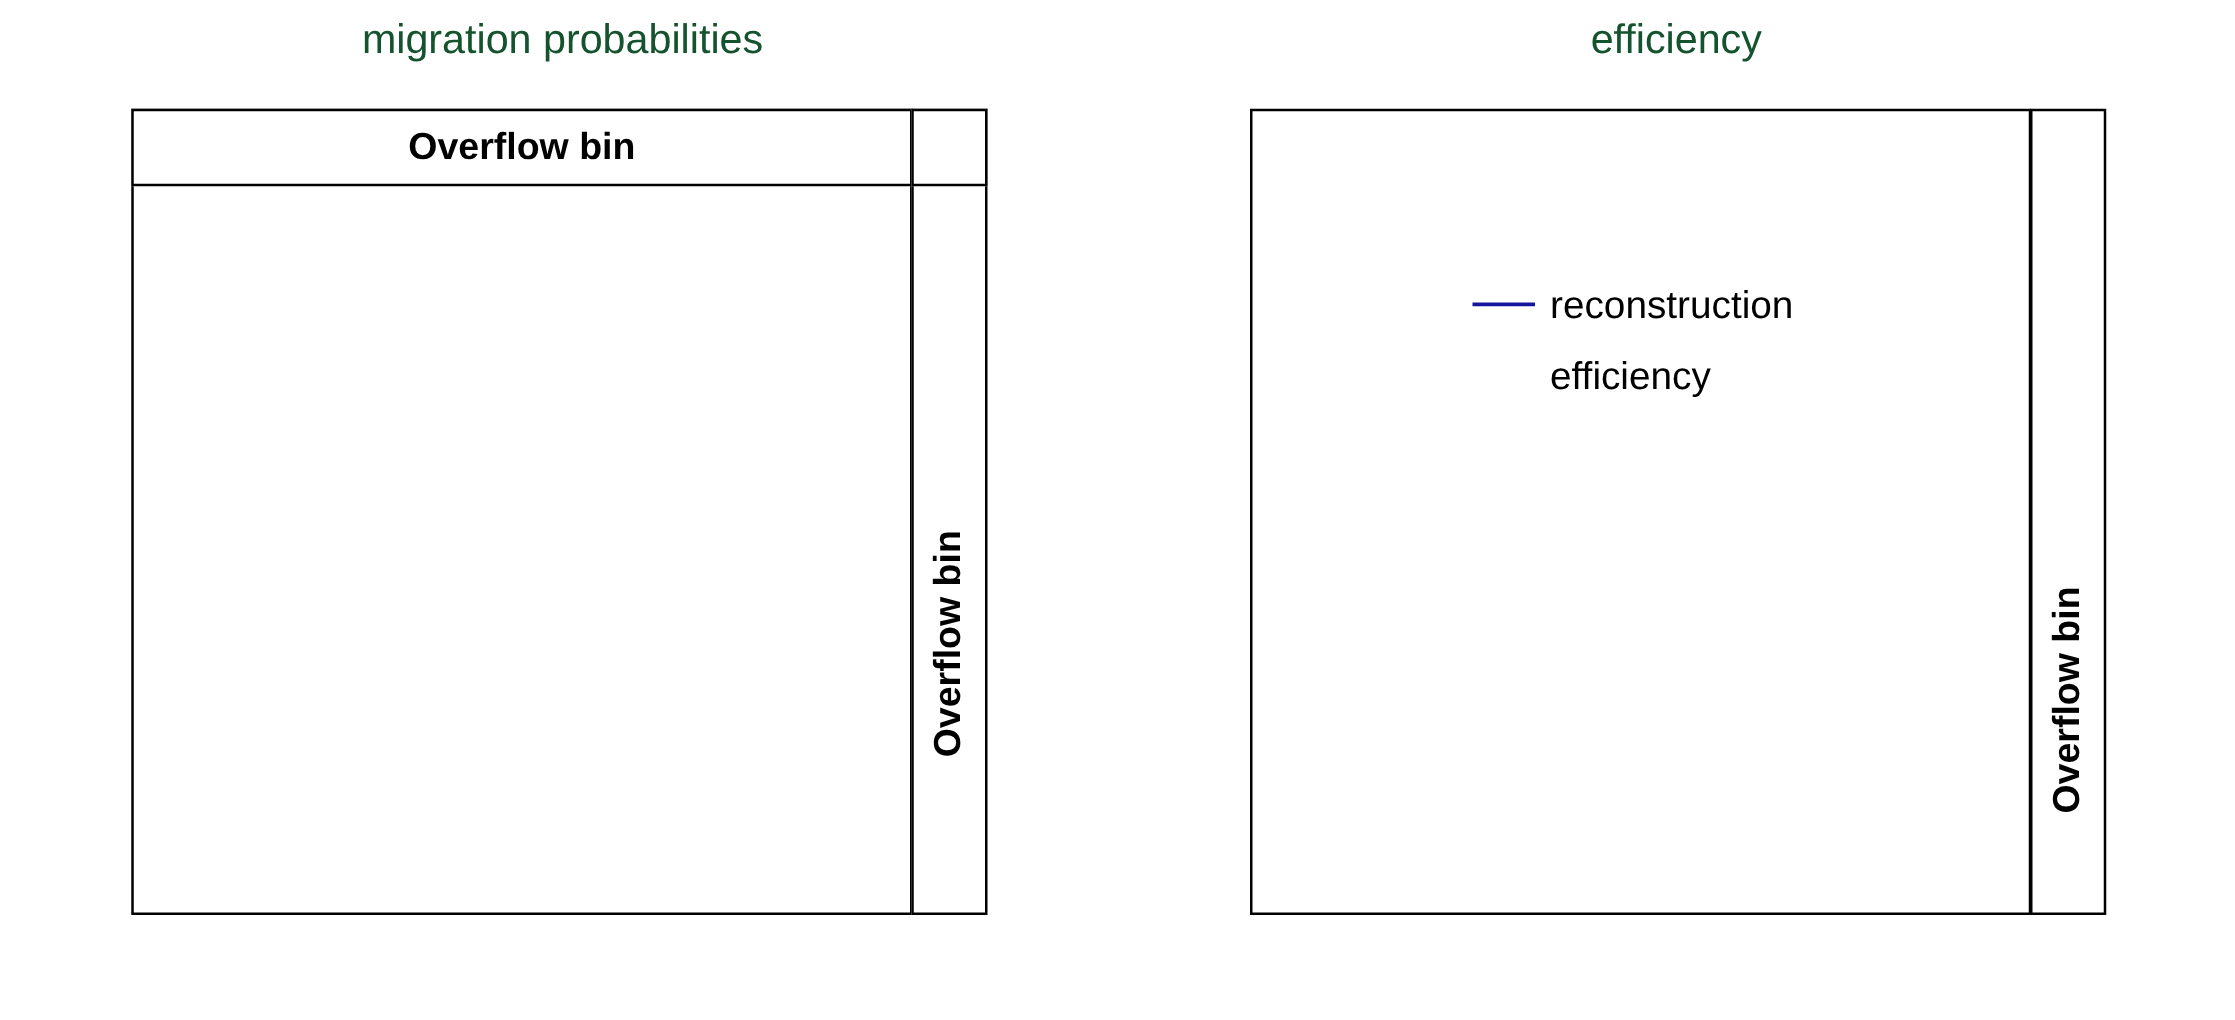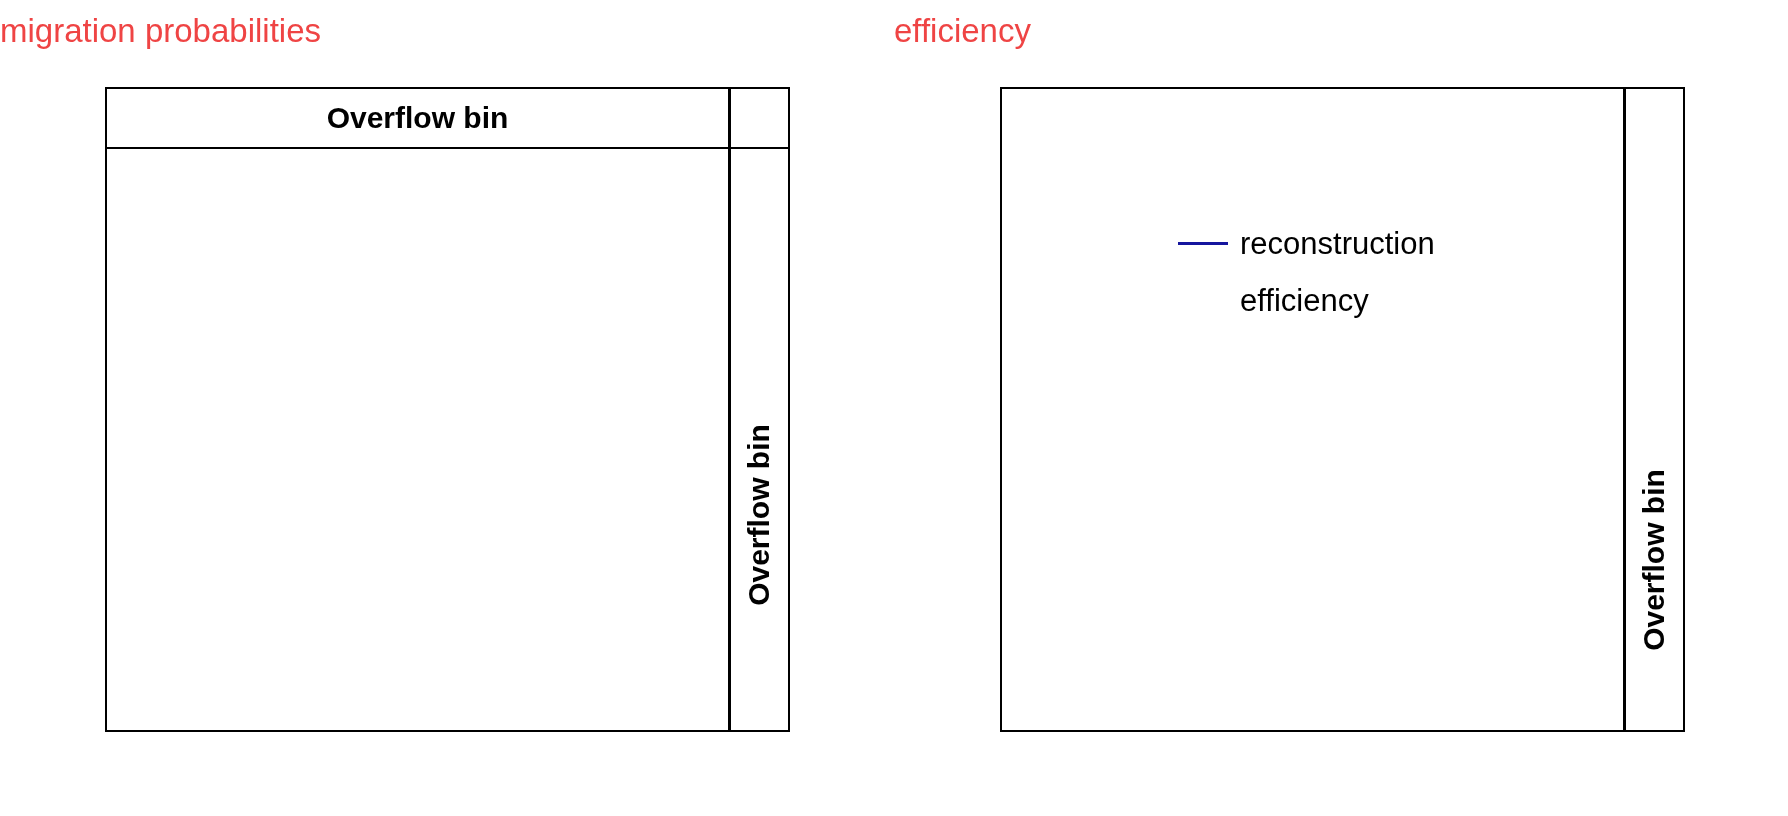--- a/index.html
+++ b/index.html
@@ -19,22 +19,23 @@
     height: 816px;
     background: #ffffff;
   }
 
   
   .panel-title {
     position: absolute;
     font-family: "Liberation Sans", sans-serif;
     font-size: 33px;
     font-weight: normal;
-    color: #ef4444;
+    color: #14532d;
     white-space: nowrap;
+    text-align: center;
     line-height: 1;
   }
   .frame-main {
     position: absolute;
     box-sizing: border-box;
     border: 2px solid #000000;
     background: #ffffff;
   }
   .frame-side {
     position: absolute;

